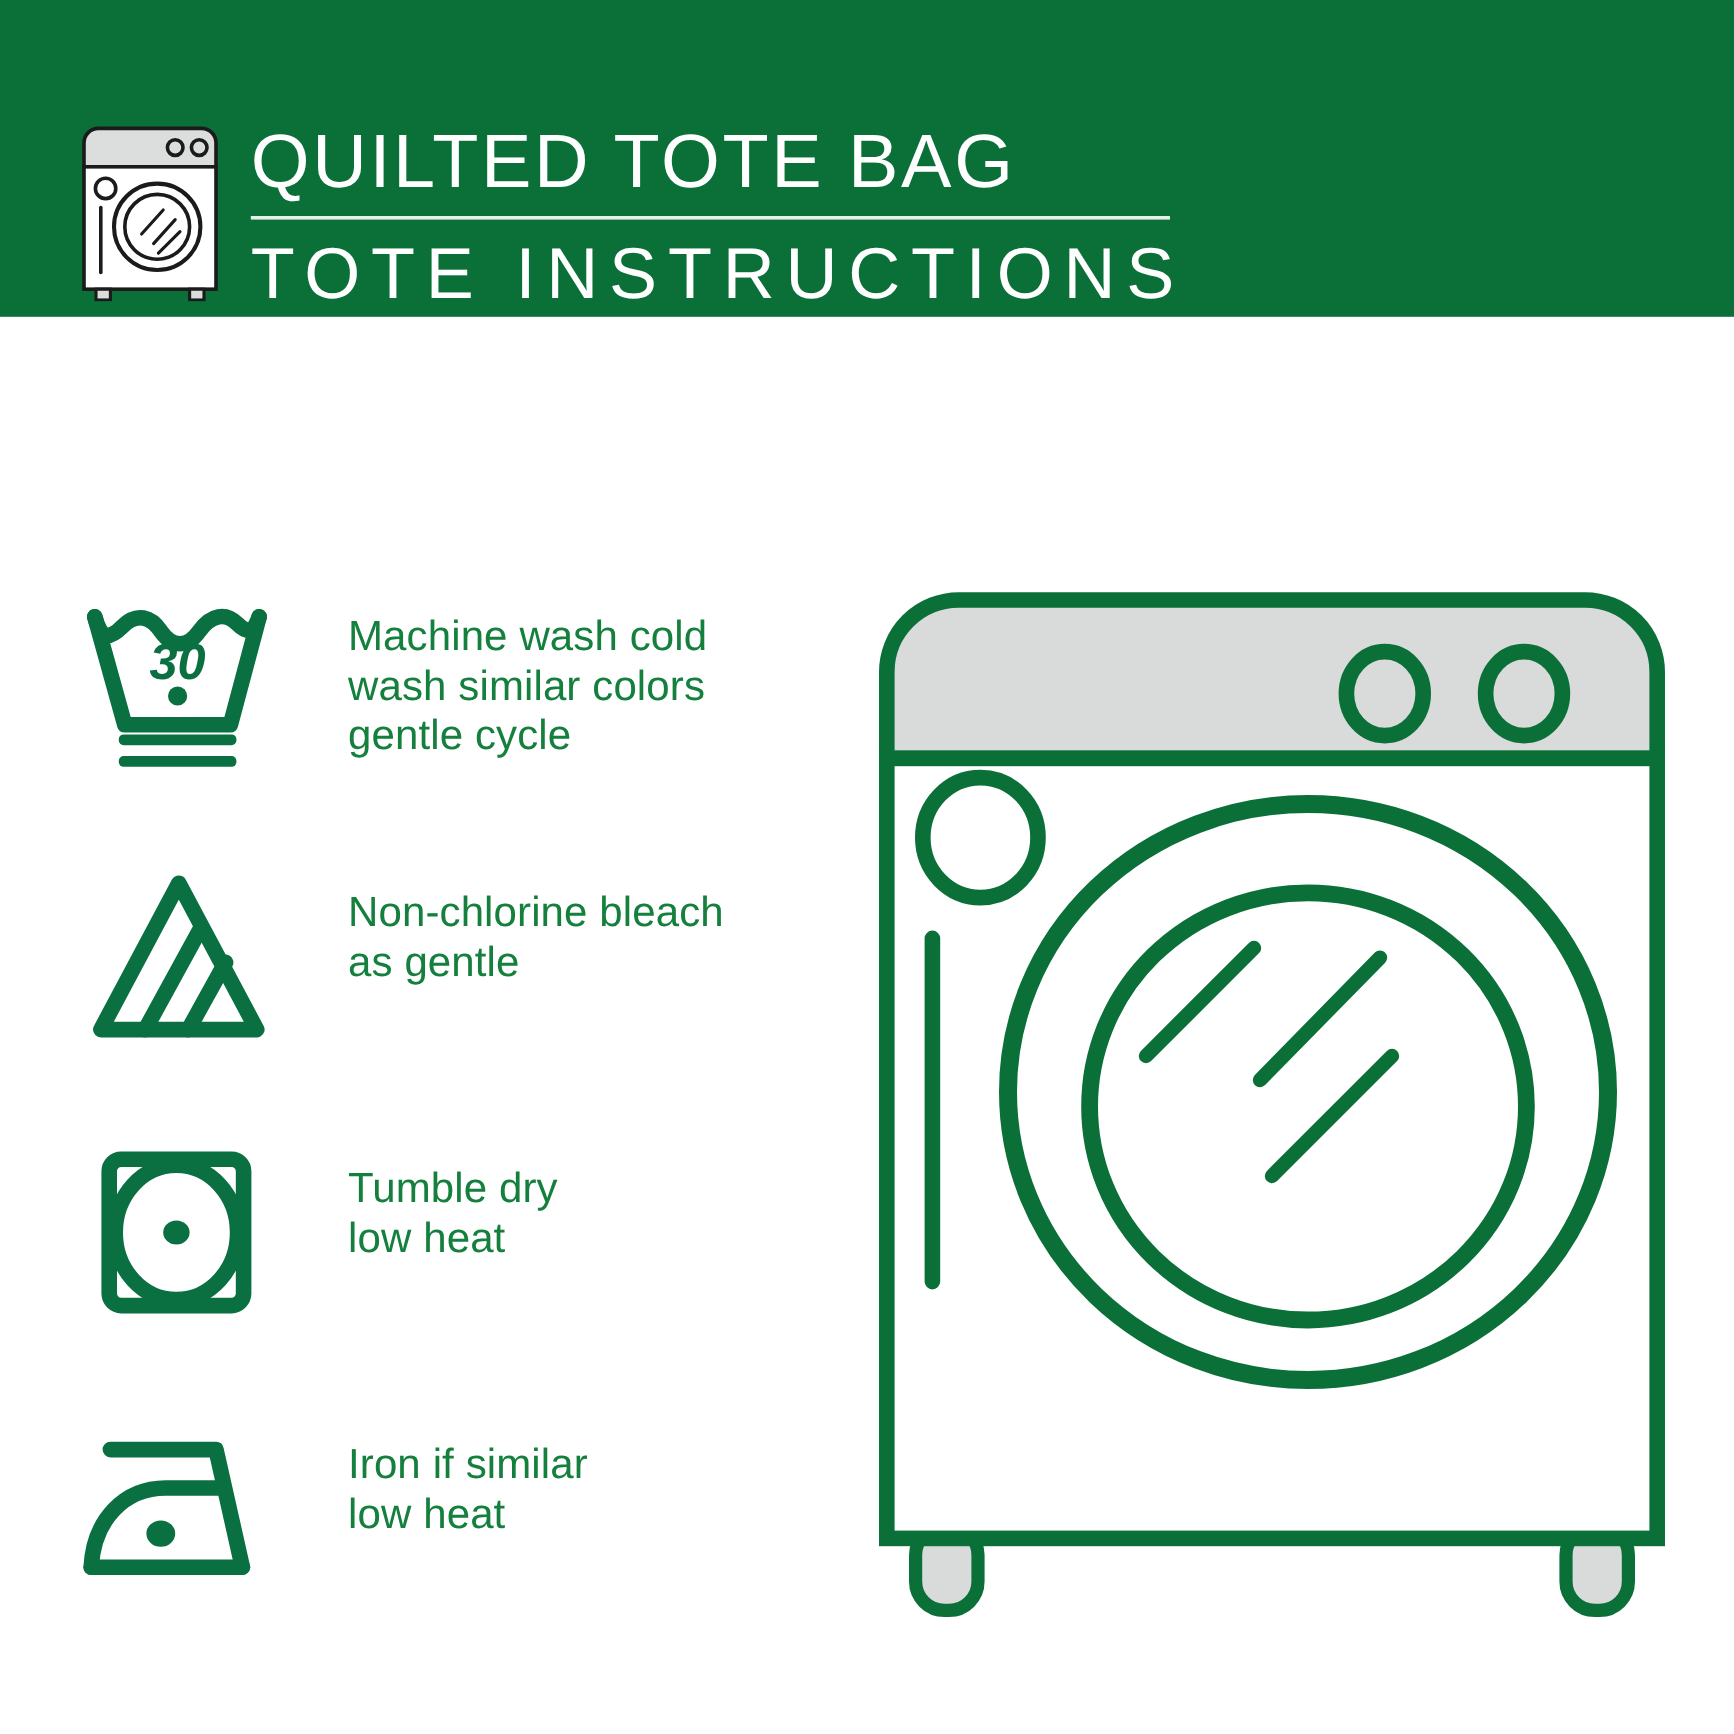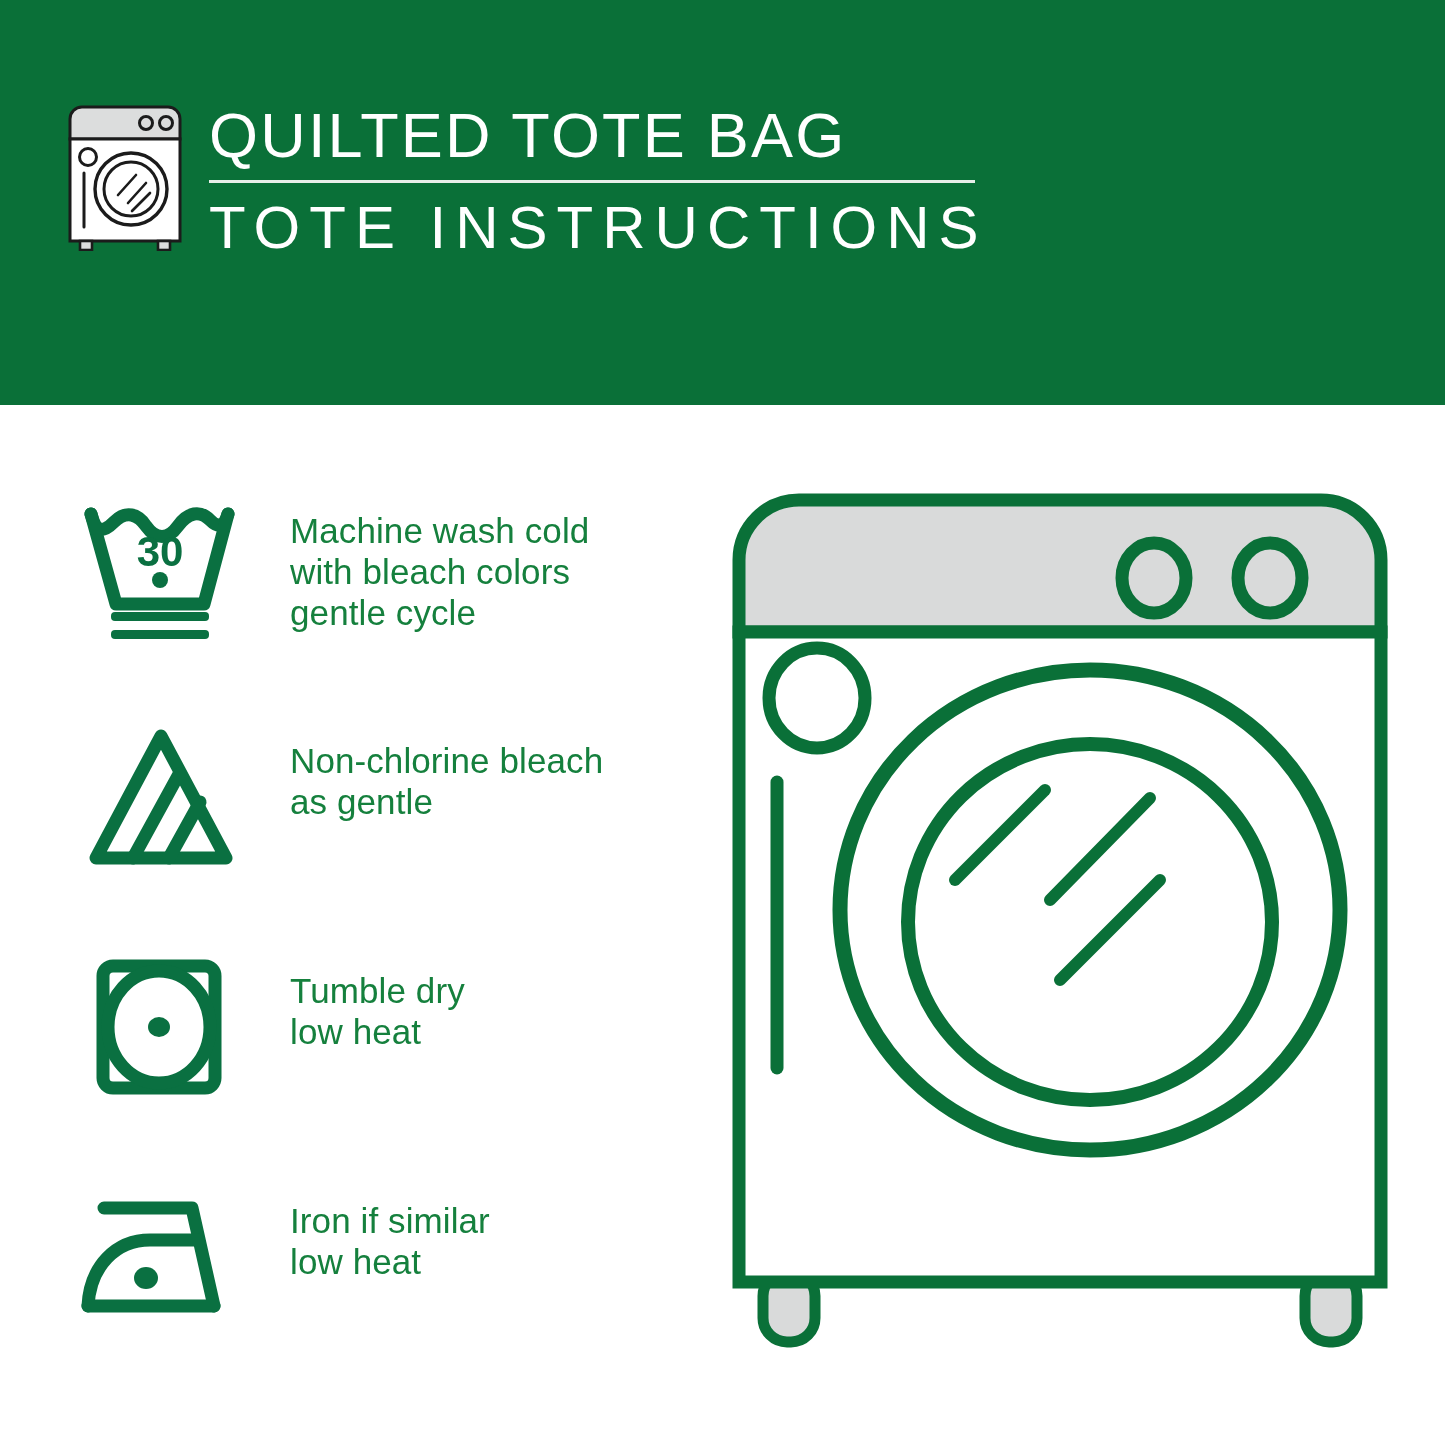--- a/index.html
+++ b/index.html
@@ -17,21 +17,21 @@
     background: #ffffff;
     overflow: hidden;
   }
 
   
   #header {
     position: absolute;
     left: 0;
     top: 0;
     width: 1445px;
-    height: 405px;
+    height: 264px;
     background: #0a7038;
   }
   #header-logo {
     position: absolute;
     left: 66px;
     top: 103px;
     width: 118px;
     height: 148px;
   }
   #header-text {
@@ -72,24 +72,25 @@
     left: 60px;
     top: 488px;
     width: 640px;
   }
   .care-row {
     position: relative;
     height: 230px;
   }
   .care-symbol {
     position: absolute;
-    left: 16px;
+    left: 4px;
     top: 0;
     width: 172px;
     height: 160px;
+    font-style: italic;
   }
   .care-text {
     position: absolute;
     left: 230px;
     top: 22px;
     width: 400px;
     color: #15803d;
     font-family: "Liberation Sans", sans-serif;
     font-size: 35px;
     font-weight: 400;
@@ -162,21 +163,21 @@
           <rect x="35" y="124" width="98" height="9" rx="4" fill="#0a7041"></rect>
           <rect x="35" y="142" width="98" height="9" rx="4" fill="#0a7041"></rect>
 
           <text x="84" y="78" text-anchor="middle" font-family="Liberation Sans, sans-serif" font-size="42" font-weight="bold" fill="#0a7041">30</text>
 
           <circle cx="84" cy="92" r="8" fill="#0a7041"></circle>
         </svg>
       </div>
       <div class="care-text">
         <span class="line">Machine wash cold</span>
-        <span class="line">with bleach colors</span>
+        <span class="line">wash similar colors</span>
         <span class="line">gentle cycle</span>
       </div>
     </div>
 
     <div class="care-row">
       <div class="care-symbol">
         <svg viewBox="0 0 172 160" width="172" height="160" xmlns="http://www.w3.org/2000/svg">
           <g fill="none" stroke="#0a7041" stroke-width="13" stroke-linecap="round" stroke-linejoin="round">
             <path d="M85 18 L150 140 L20 140 Z"></path>
             <line x1="57" y1="140" x2="103" y2="56"></line>

